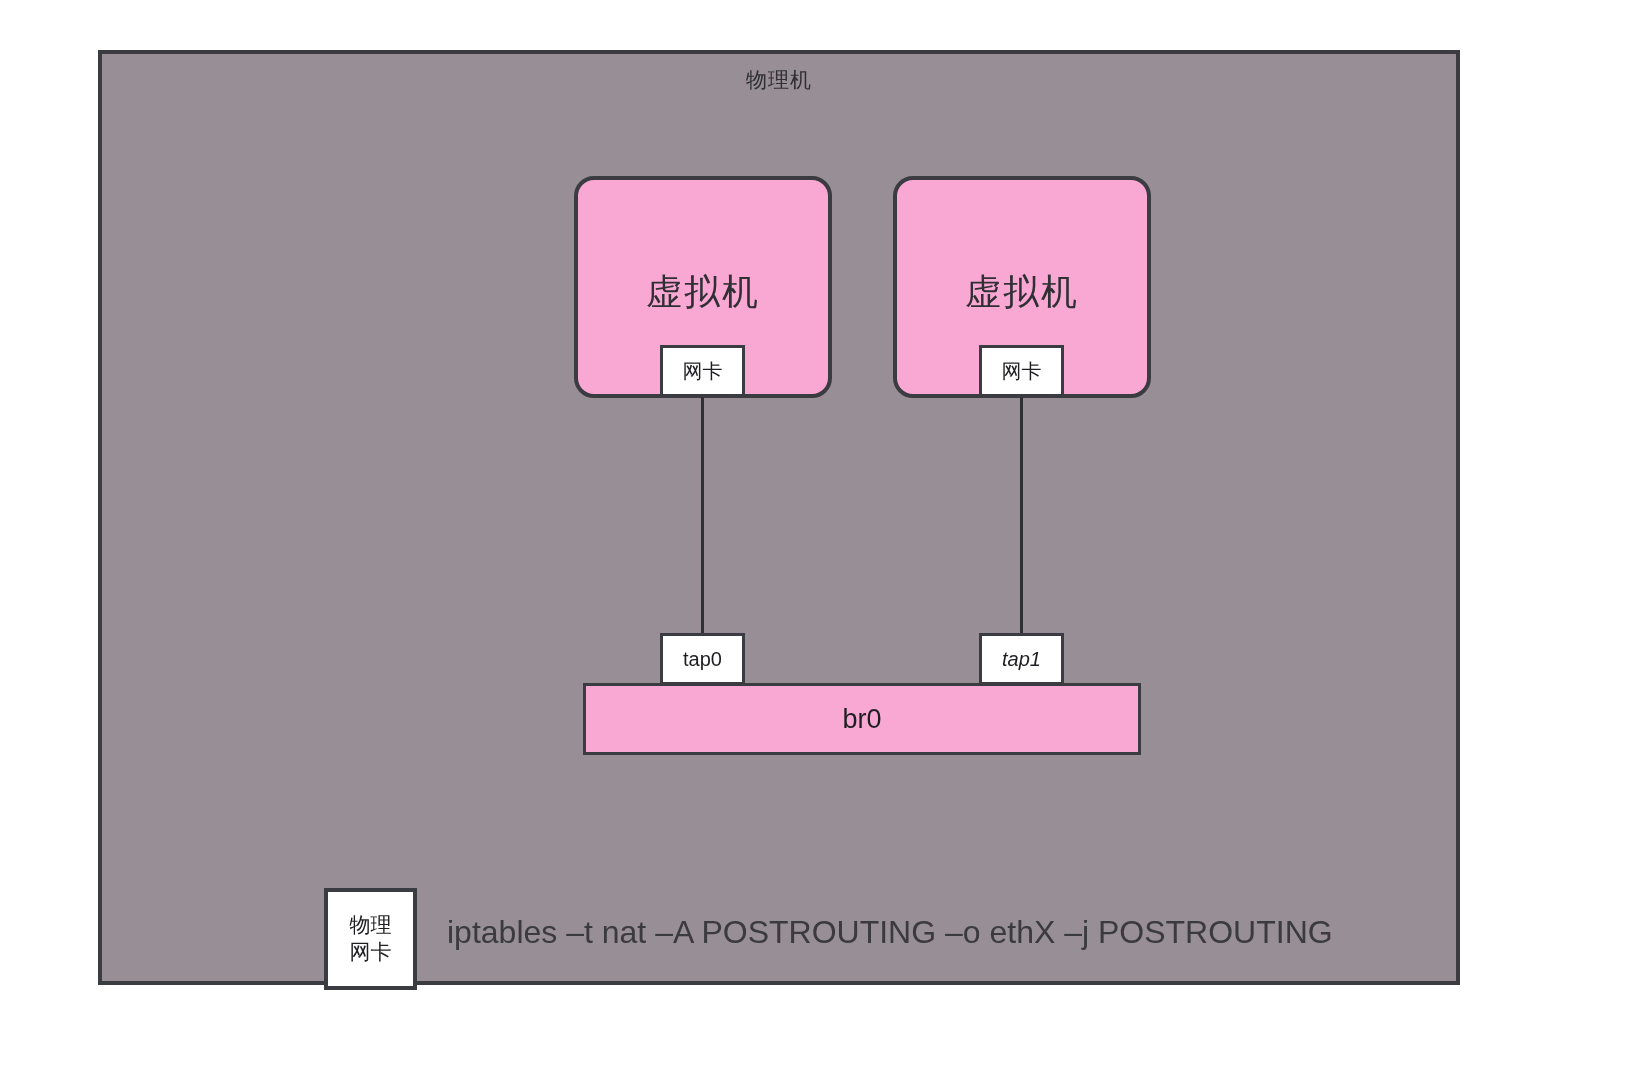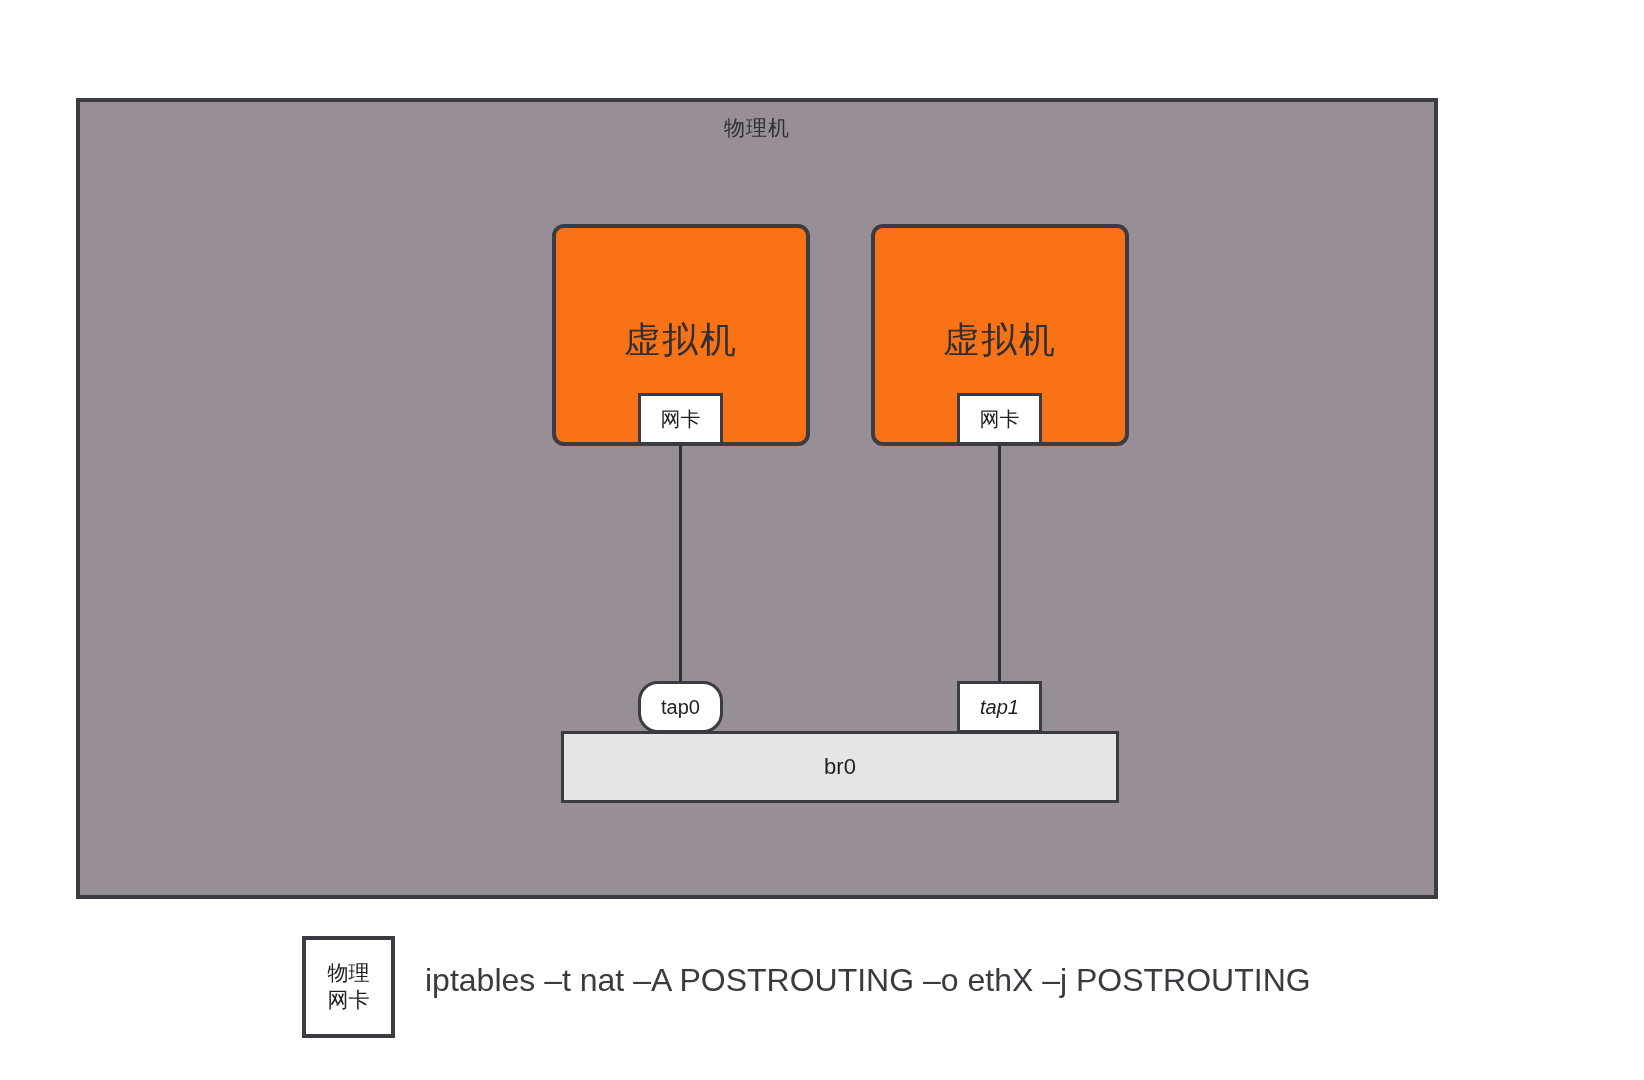--- a/index.html
+++ b/index.html
@@ -20,49 +20,48 @@
     left: 0;
     top: 0;
     width: 1644px;
     height: 1080px;
     background: #ffffff;
   }
 
   
   .host-box {
     position: absolute;
-    left: 76px;
+    left: 98px;
     top: 50px;
     width: 1362px;
-    height: 801px;
+    height: 935px;
     background: #988e96;
     border: 4px solid #3b3b42;
     box-sizing: border-box;
-    margin-top: 48px;
   }
 
   .host-title {
     position: absolute;
     left: 0;
     top: 12px;
     width: 100%;
     text-align: center;
     font-size: 21px;
     color: #2f2f34;
     letter-spacing: 1px;
   }
 
   
   .vm-box {
     position: absolute;
     width: 258px;
     height: 222px;
-    background: #f97316;
+    background: #f9a8d4;
     border: 4px solid #3b3b42;
-    border-radius: 12px;
+    border-radius: 20px;
     box-sizing: border-box;
   }
   .vm-box.vm-1 { left: 472px; top: 122px; }
   .vm-box.vm-2 { left: 791px; top: 122px; }
 
   .vm-label {
     position: absolute;
     left: 0;
     top: 88px;
     width: 100%;
@@ -105,37 +104,37 @@
     height: 52px;
     background: #ffffff;
     border: 3px solid #3b3b42;
     box-sizing: border-box;
     display: flex;
     align-items: center;
     justify-content: center;
     font-size: 20px;
     color: #1f1f23;
   }
-  .tap-box.tap-0 { left: 558px; top: 579px; border-radius: 20px; }
+  .tap-box.tap-0 { left: 558px; top: 579px; }
   .tap-box.tap-1 { left: 877px; top: 579px; font-style: italic; }
 
   
   .bridge-box {
     position: absolute;
     left: 481px;
     top: 629px;
     width: 558px;
     height: 72px;
-    background: #e5e5e5;
+    background: #f9a8d4;
     border: 3px solid #3b3b42;
     box-sizing: border-box;
     display: flex;
     align-items: center;
     justify-content: center;
-    font-size: 22px;
+    font-size: 27px;
     color: #1f1f23;
   }
 
   
   .sysctl-text {
     position: absolute;
     left: 0;
     top: 776px;
     width: 1362px;
     text-align: center;

